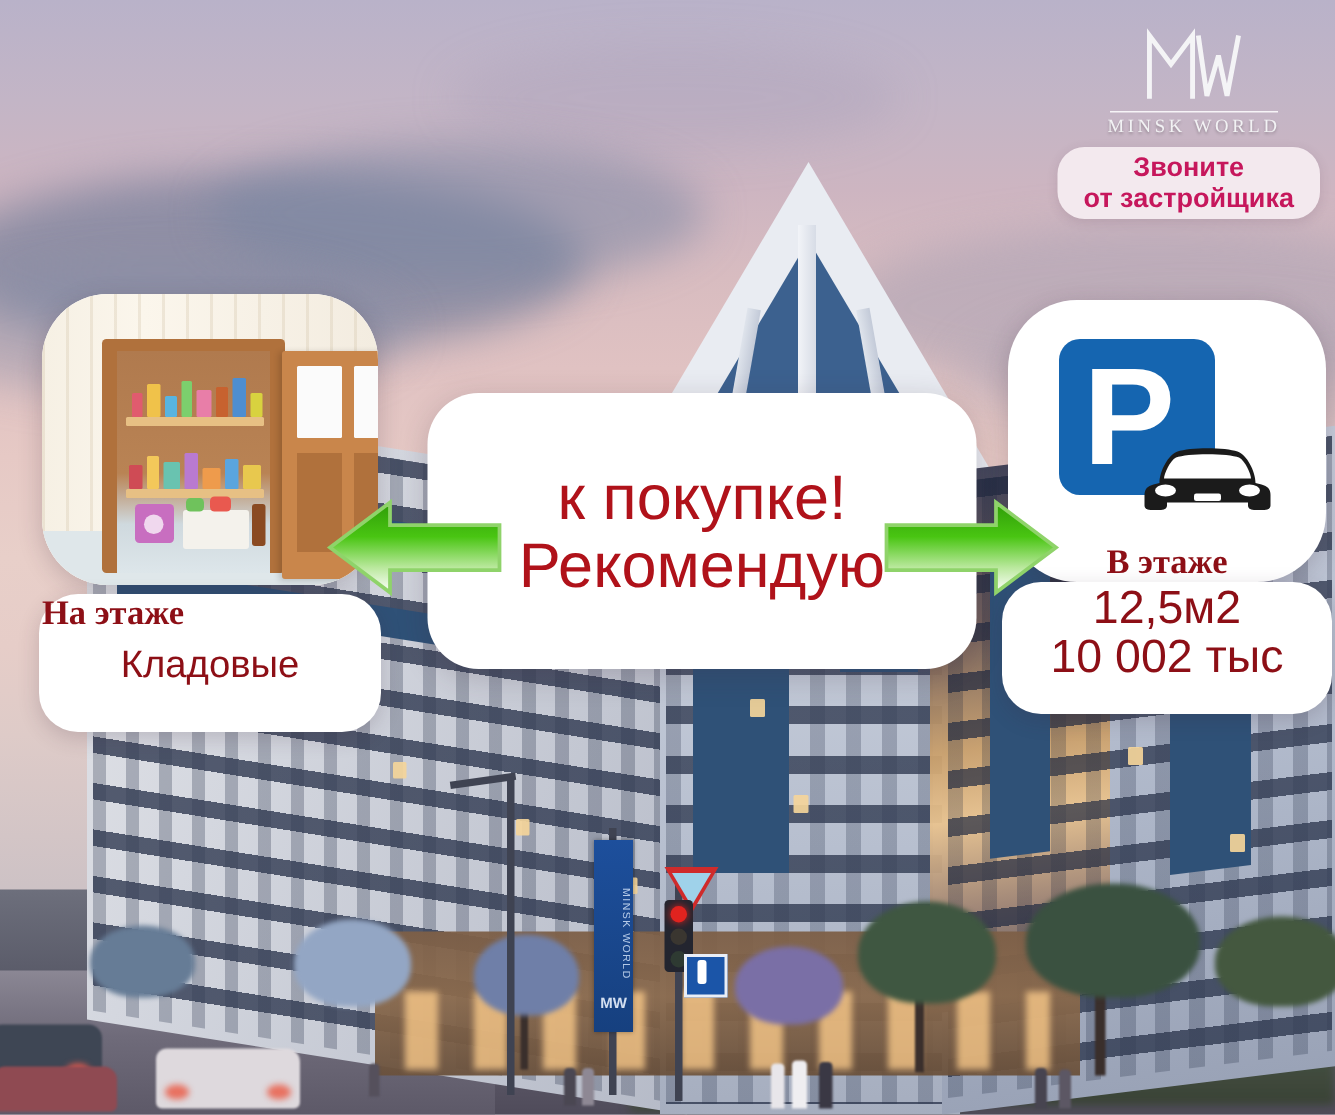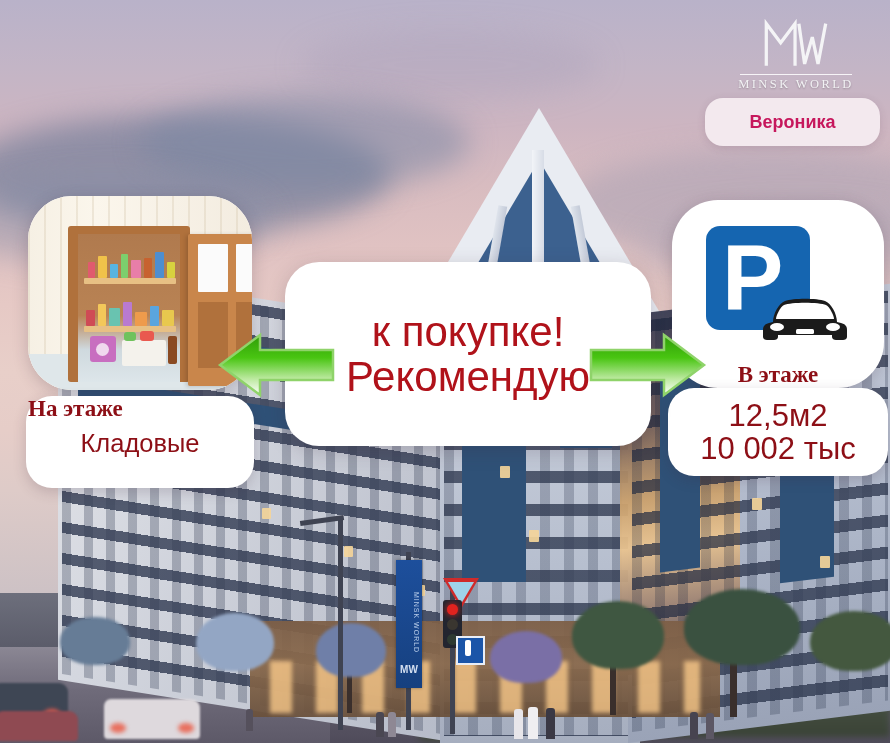--- a/index.html
+++ b/index.html
@@ -286,21 +286,21 @@
   .carsil{position:absolute;left:760px;top:292px;width:90px;height:52px;}
   .label-home{
     position:absolute;left:672px;top:362px;width:212px;text-align:center;
     color:#8d0f16;font-size:23px;font-weight:bold;
     font-family:"Liberation Serif", serif;z-index:6;
   }
   .card-right-txt{
     position:absolute;left:668px;top:388px;width:220px;height:88px;
     background:#fff;border-radius:26px;
     box-shadow:0 4px 14px rgba(60,40,60,.2);
-    display:flex;flex-direction:column;align-items:center;justify-content:center;
+    display:flex;flex-direction:column;align-items:center;
   }
   .card-right-txt div{
     color:#8d0f16;font-size:31px;line-height:1.08;text-align:center;white-space:nowrap;
   }
 
   
   .card-center{
     position:absolute;left:285px;top:262px;width:366px;height:184px;
     background:#fff;border-radius:34px;
     box-shadow:0 5px 20px rgba(60,40,60,.22);
@@ -452,21 +452,22 @@
 
   <div class="bubble-top">
     <div class="txt">
       <span>Звоните/пишите</span><br>
       <span>Вероника!</span>
     </div>
   </div>
 
   <div class="badge-direct">
     <div class="txt">
-      <span>Вероника</span><br>
+      <span>Звоните</span><br>
+      <span>от застройщика</span>
     </div>
   </div>
 
   <div class="card-left">
     <div class="storage">
       <div class="s-wall"></div>
       <div class="s-wallstripes"></div>
       <div class="s-floor"></div>
       <div class="s-frame"></div>
       <div class="s-room"></div>

